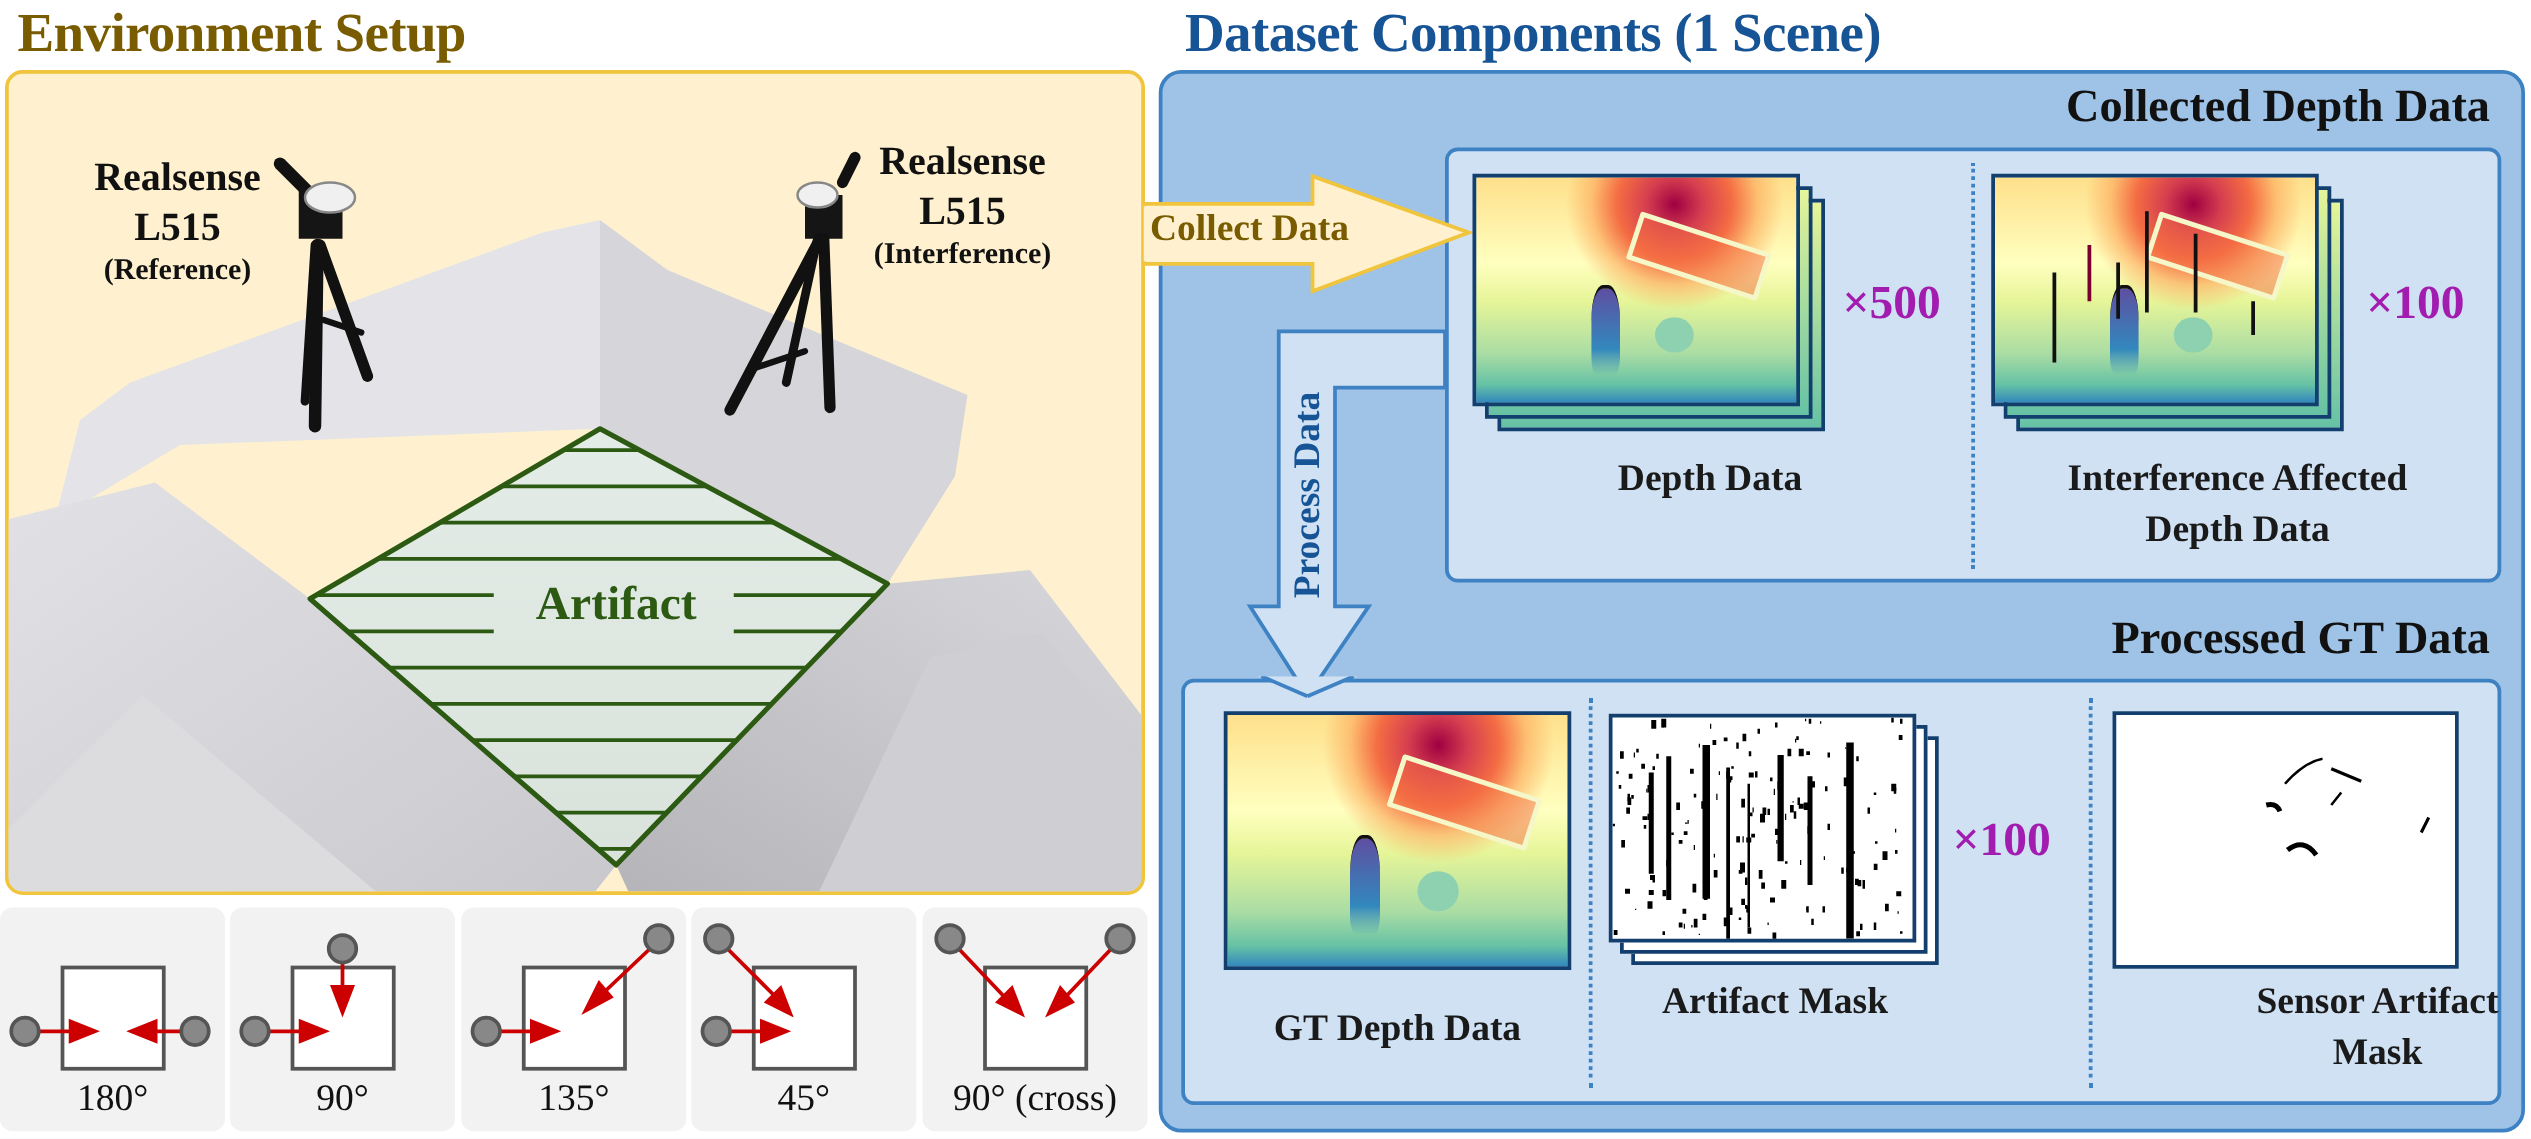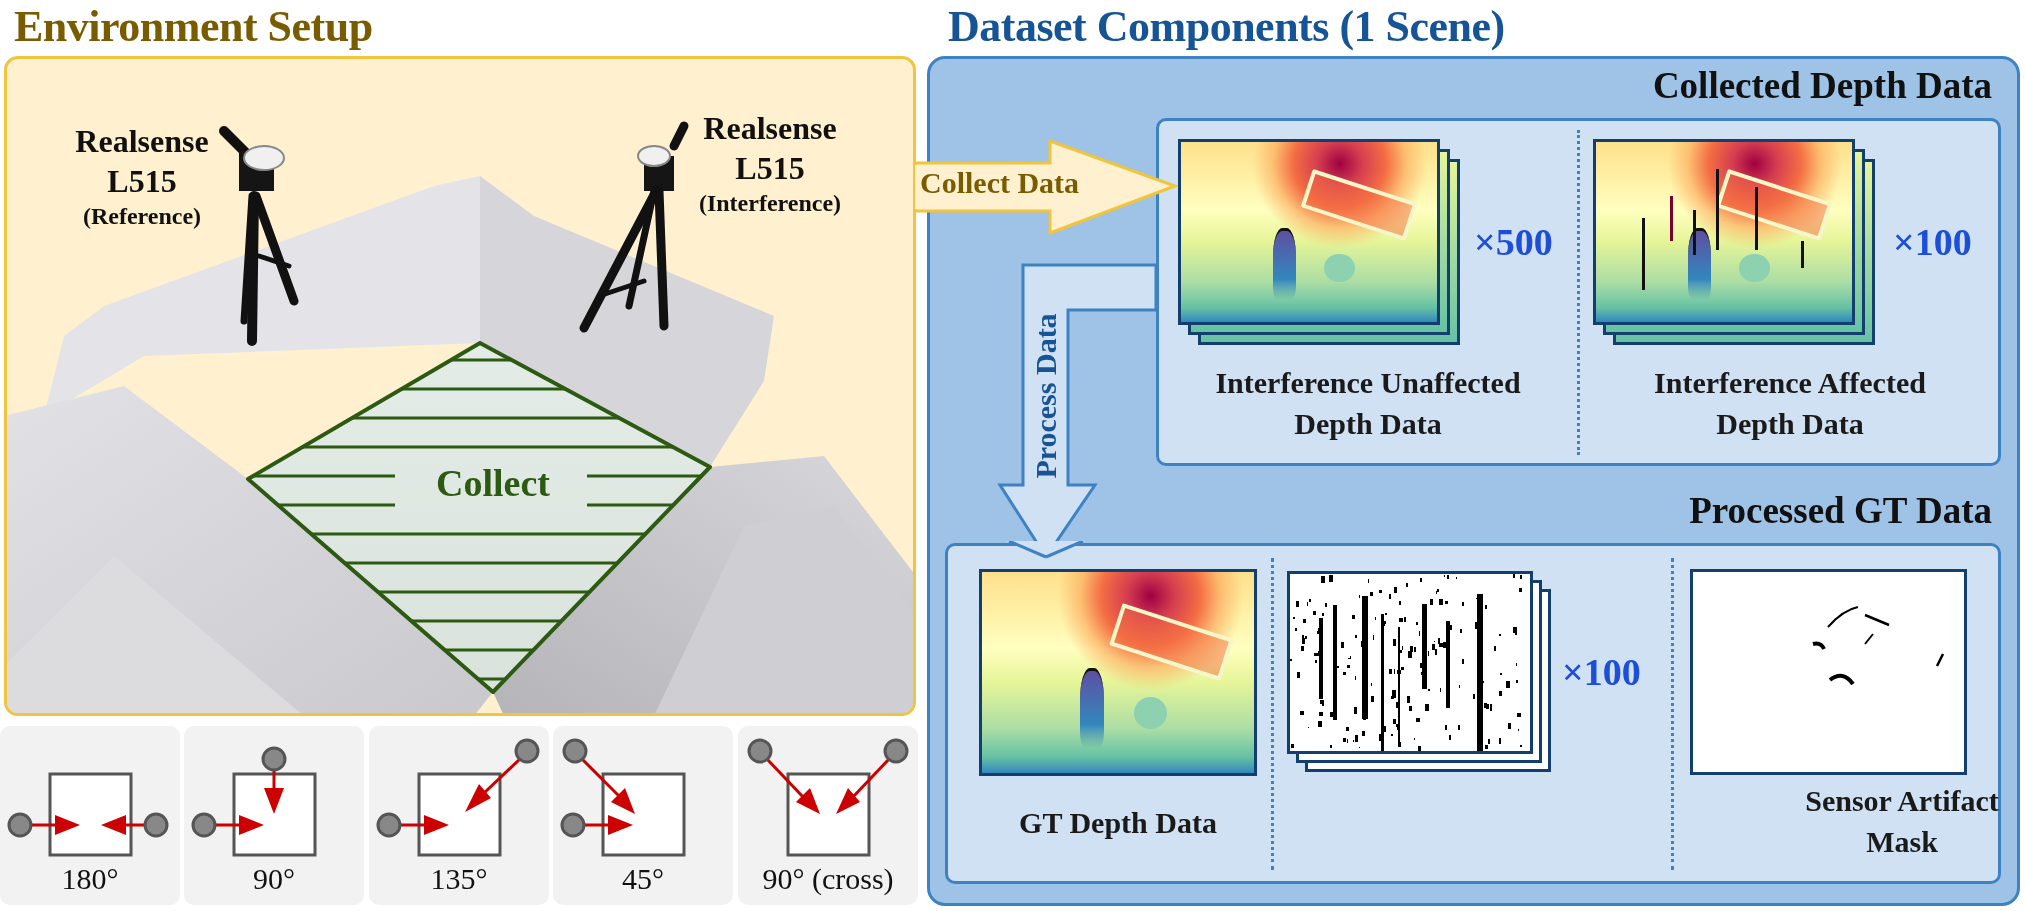--- a/index.html
+++ b/index.html
@@ -10,21 +10,21 @@
   #ds-title{left:948px;top:2px;color:#175496;}
   #env-panel{left:4px;top:56px;width:912px;height:660px;background:#fff1cf;border:3px solid #f0c43c;border-radius:14px;box-sizing:border-box;overflow:hidden;}
   #ds-panel{left:927px;top:56px;width:1093px;height:850px;background:#9ec3e6;border:3px solid #3f82c4;border-radius:18px;box-sizing:border-box;}
   .sub{background:#cfe1f3;border:3px solid #3f82c4;border-radius:10px;box-sizing:border-box;}
   #collected-panel{left:1156px;top:118px;width:845px;height:348px;}
   #processed-panel{left:945px;top:543px;width:1056px;height:341px;}
   .section-title{font-weight:bold;font-size:37px;color:#111;white-space:nowrap;text-align:right;}
   #collected-title{right:33px;top:64px;}
   #processed-title{right:33px;top:489px;}
   .caption{font-weight:bold;font-size:30px;color:#1a1a1a;text-align:center;line-height:41px;white-space:nowrap;}
-  .mult{font-weight:bold;font-size:38px;color:#1d4ed8;white-space:nowrap;}
+  .mult{font-weight:bold;font-size:38px;color:#a21caf;white-space:nowrap;}
   .dotline{border-left:3px dotted #3f82c4;width:0;}
   .depth{box-sizing:border-box;border:3px solid #123f6e;overflow:hidden;position:absolute;
     background:
       radial-gradient(ellipse 40% 55% at 62% 12%, #9e0142 0%, #d53e4f 22%, #f46d43 45%, rgba(253,174,97,0.7) 65%, rgba(253,174,97,0) 85%),
       linear-gradient(180deg, #fee08b 0%, #ffffbf 38%, #e6f598 55%, #abdda4 78%, #66c2a5 92%, #3288bd 100%);}
   .depth .obj{position:absolute;border-radius:40% 40% 20% 20%;}
   .depth .cyl{left:36%;top:48%;width:9%;height:38%;background:linear-gradient(180deg,#5e4fa2,#3288bd 70%,rgba(102,194,165,0));border-top:3px solid #111;}
   .depth .rack{left:48%;top:24%;width:40%;height:18%;border:4px solid #f5f7c8;transform:rotate(18deg);background:rgba(244,109,67,0.5);border-radius:2px;}
   .depth .ball{left:56%;top:62%;width:12%;height:16%;background:#8dd1b0;border-radius:50%;}
   .depth .streak{position:absolute;width:3px;background:#111;}
@@ -114,21 +114,21 @@
   <div class="abs label-cam" style="left:40px;top:62px;width:190px;">
     <div class="cam-name">Realsense</div>
     <div class="cam-name">L515</div>
     <div class="cam-role">(Reference)</div>
   </div>
   <div class="abs label-cam" style="left:668px;top:49px;width:190px;">
     <div class="cam-name">Realsense</div>
     <div class="cam-name">L515</div>
     <div class="cam-role">(Interference)</div>
   </div>
-  <div class="abs" style="left:386px;top:402px;width:200px;text-align:center;font-weight:bold;font-size:38px;color:#2d5a12;">Collect</div>
+  <div class="abs" style="left:386px;top:402px;width:200px;text-align:center;font-weight:bold;font-size:38px;color:#2d5a12;">Artifact</div>
 </div>
 
 <div class="tile" style="left:0px;">
   <svg width="180" height="179">
     <rect x="50" y="48" width="81" height="81" fill="#fff" stroke="#555" stroke-width="3"></rect>
     <line x1="30" y1="99" x2="60" y2="99" stroke="#cc0000" stroke-width="3"></line>
       <polygon points="55,89 80,99 55,109" fill="#cc0000"></polygon>
     <line x1="150" y1="99" x2="122" y2="99" stroke="#cc0000" stroke-width="3"></line>
       <polygon points="126,89 101,99 126,109" fill="#cc0000"></polygon>
     <circle cx="20" cy="99" r="11" fill="#888" stroke="#555" stroke-width="3"></circle>
@@ -203,21 +203,20 @@
 
 <div class="stackback" style="left:1198px;top:159px;width:262px;height:186px;"></div>
 <div class="stackback" style="left:1188px;top:149px;width:262px;height:186px;"></div>
 <div class="depth" style="left:1178px;top:139px;width:262px;height:186px;">
   <div class="obj rack"></div>
   <div class="obj cyl"></div>
   <div class="obj ball"></div>
 </div>
 <div class="abs mult" style="left:1474px;top:220px;">×500</div>
 <div class="abs caption" style="left:1168px;top:362px;width:400px;">
-  <div>Interference Unaffected</div>
   <div>Depth Data</div>
 </div>
 
 <div class="abs dotline" style="left:1577px;top:130px;height:325px;"></div>
 
 <div class="stackback" style="left:1613px;top:159px;width:262px;height:186px;"></div>
 <div class="stackback" style="left:1603px;top:149px;width:262px;height:186px;"></div>
 <div class="depth" style="left:1593px;top:139px;width:262px;height:186px;">
   <div class="obj rack"></div>
   <div class="obj cyl"></div>
@@ -422,20 +421,21 @@
     <div class="sp" style="left: 95.3013%; top: 8.13012%; width: 3.47775px; height: 3.75222px;"></div>
     <div class="sp" style="left: 41.0703%; top: 11.2674%; width: 2.73737px; height: 5.3045px;"></div>
     <div class="sp" style="left: 42.0903%; top: 90.2236%; width: 1.50316px; height: 2.24773px;"></div>
     <div class="sp" style="left: 49.9662%; top: 40.5296%; width: 3.40476px; height: 6.45844px;"></div>
     <div class="sp" style="left: 78.0068%; top: 67.8644%; width: 1.29401px; height: 4.2206px;"></div>
     <div class="sp" style="left: 27.0021%; top: 91.1663%; width: 2.91165px; height: 6.78111px;"></div>
     <div class="sp" style="left: 66.3348%; top: 91.0772%; width: 1.55399px; height: 4.57208px;"></div>
   </div>
 <div class="abs mult" style="left:1562px;top:650px;">×100</div>
 <div class="abs caption" style="left:1290px;top:780px;width:260px;">
+  <div>Artifact Mask</div>
 </div>
 
 <div class="abs dotline" style="left:1671px;top:558px;height:312px;"></div>
 
 <div class="mask" style="left:1690px;top:569px;width:277px;height:206px;">
   <svg width="271" height="200">
     <path d="M135 55 Q150 38 165 35" stroke="#000" stroke-width="2" fill="none"></path>
     <path d="M172 43 L196 53" stroke="#000" stroke-width="2.5" fill="none"></path>
     <path d="M120 72 Q128 70 131 77" stroke="#000" stroke-width="4" fill="none"></path>
     <path d="M137 108 Q150 98 160 112" stroke="#000" stroke-width="4" fill="none"></path>

